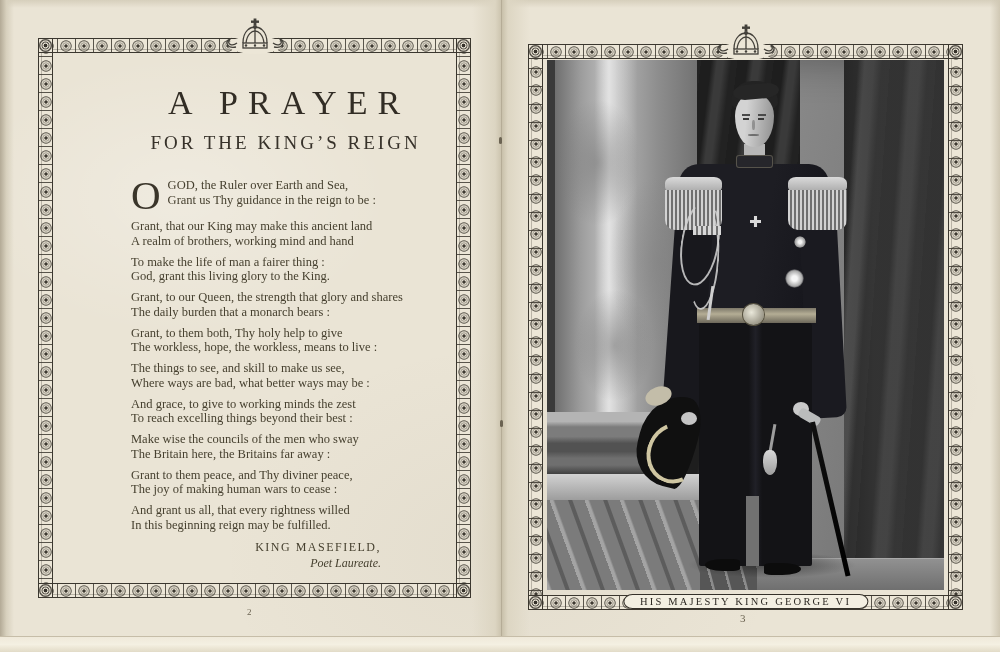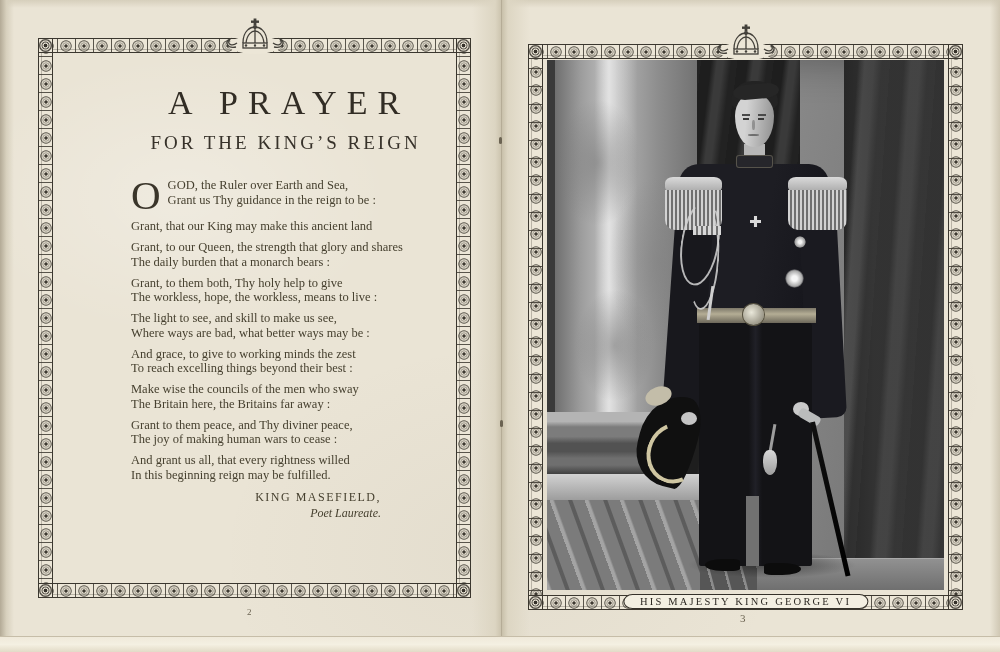--- a/index.html
+++ b/index.html
@@ -221,31 +221,36 @@
     <div class="poem">
         <div class="stanza first">
           <span class="dropcap">O</span>
           <div class="dc-lines">
             <div class="line">GOD, the Ruler over Earth and Sea,</div>
             <div class="line">Grant us Thy guidance in the reign to be :</div>
           </div>
         </div>
         <div class="stanza">
           <div class="line">Grant, that our King may make this ancient land</div>
+          <div class="line">A realm of brothers, working mind and hand</div>
+        </div>
+        <div class="stanza">
+          <div class="line">To make the life of man a fairer thing :</div>
+          <div class="line">God, grant this living glory to the King.</div>
         </div>
         <div class="stanza">
           <div class="line">Grant, to our Queen, the strength that glory and shares</div>
           <div class="line">The daily burden that a monarch bears :</div>
         </div>
         <div class="stanza">
           <div class="line">Grant, to them both, Thy holy help to give</div>
           <div class="line">The workless, hope, the workless, means to live :</div>
         </div>
         <div class="stanza">
-          <div class="line">The light to see, and skill to make us see,</div>
+          <div class="line">The things to see, and skill to make us see,</div>
           <div class="line">Where ways are bad, what better ways may be :</div>
         </div>
         <div class="stanza">
           <div class="line">And grace, to give to working minds the zest</div>
           <div class="line">To reach excelling things beyond their best :</div>
         </div>
         <div class="stanza">
           <div class="line">Make wise the councils of the men who sway</div>
           <div class="line">The Britain here, the Britains far away :</div>
         </div>

